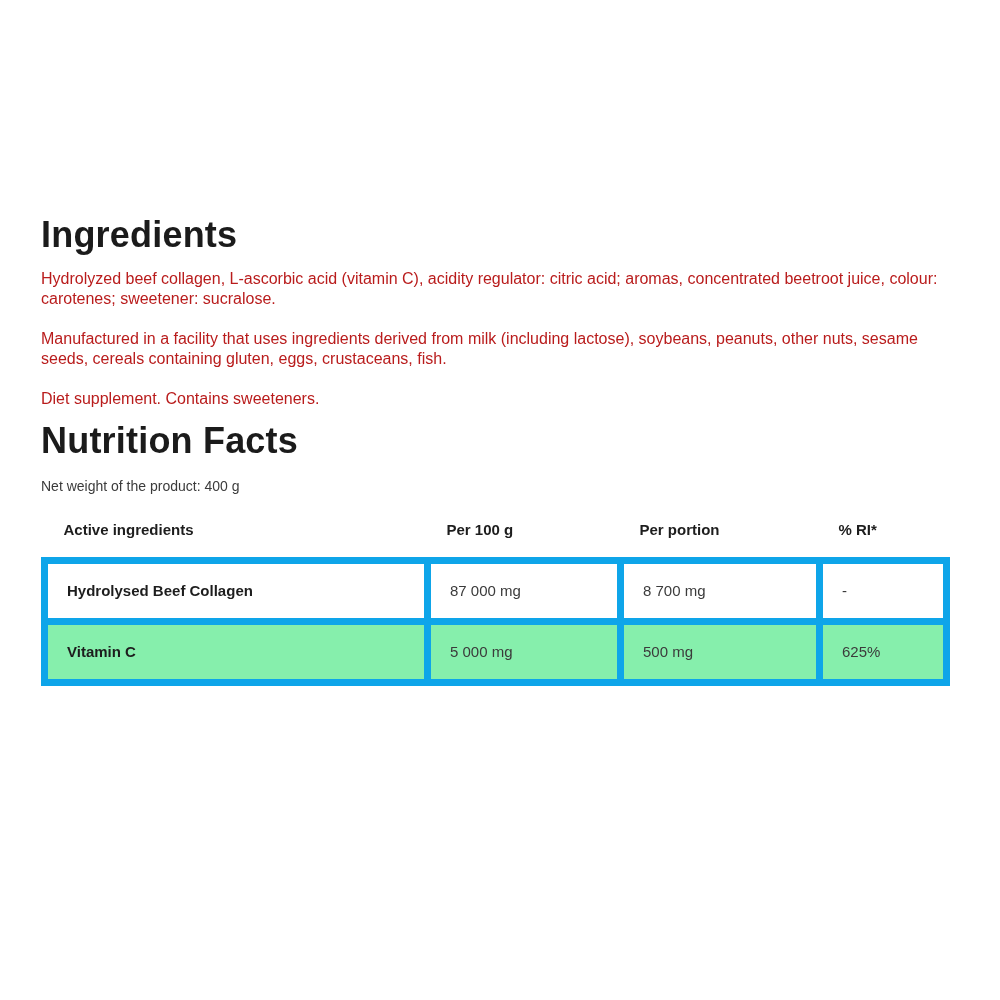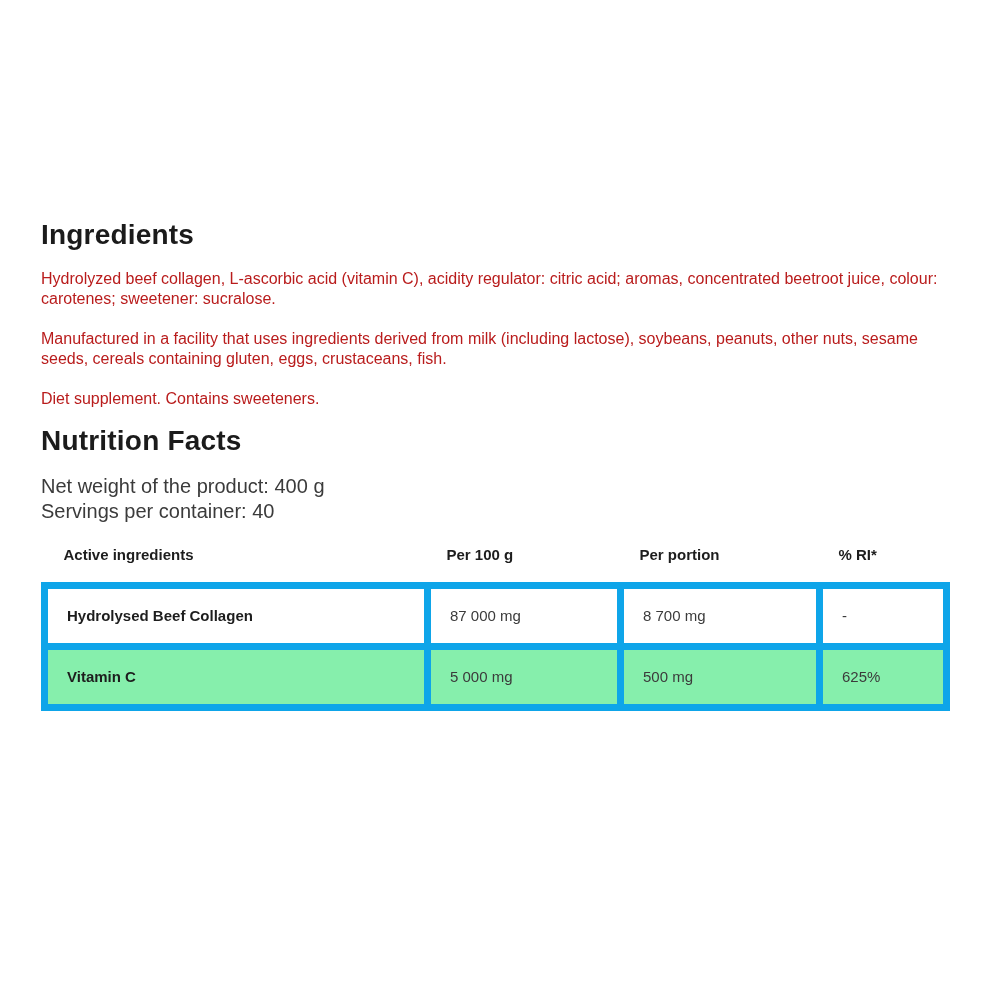--- a/index.html
+++ b/index.html
@@ -6,38 +6,38 @@
   html, body {
     width: 1000px;
     height: 1000px;
     background: #ffffff;
     font-family: "Liberation Sans", "DejaVu Sans", sans-serif;
   }
   .content {
     padding: 218px 57px 0 41px;
   }
   .section-heading {
-    font-size: 28px;
+    font-size: 36px;
     line-height: 34px;
     font-weight: 700;
     color: #1b1b1b;
     letter-spacing: 0.2px;
   }
   .para {
     font-size: 16px;
     line-height: 20px;
     color: #b91c1c;
     margin-top: 20px;
     max-width: 902px;
   }
   .para.first { margin-top: 17px; }
   .nutrition-heading { margin-top: 15px; }
   .facts-lines { margin-top: 16px; }
   .facts-line {
-    font-size: 20px;
+    font-size: 14px;
     line-height: 25px;
     color: #3b3b3b;
   }
   .nutrition-table {
     margin-top: 14px;
     width: 902px;
     border-collapse: collapse;
     table-layout: fixed;
   }
   .nutrition-table col.c1 { width: 383px; }
@@ -79,21 +79,20 @@
     <p class="para first">Hydrolyzed beef collagen, L-ascorbic acid (vitamin C), acidity regulator: citric acid; aromas, concentrated beetroot juice, colour: carotenes; sweetener: sucralose.</p>
     <p class="para">Manufactured in a facility that uses ingredients derived from milk (including lactose), soybeans, peanuts, other nuts, sesame seeds, cereals containing gluten, eggs, crustaceans, fish.</p>
     <p class="para">Diet supplement. Contains sweeteners.</p>
   </section>
 
   <section>
     <h2 class="section-heading nutrition-heading">Nutrition Facts</h2>
 
     <div class="facts-lines">
       <div class="facts-line">Net weight of the product: 400 g</div>
-      <div class="facts-line">Servings per container: 40</div>
     </div>
 
     <table class="nutrition-table">
       <colgroup>
         <col class="c1">
           <col class="c2">
           <col class="c3">
           <col class="c4">
       </colgroup>
       <thead>

